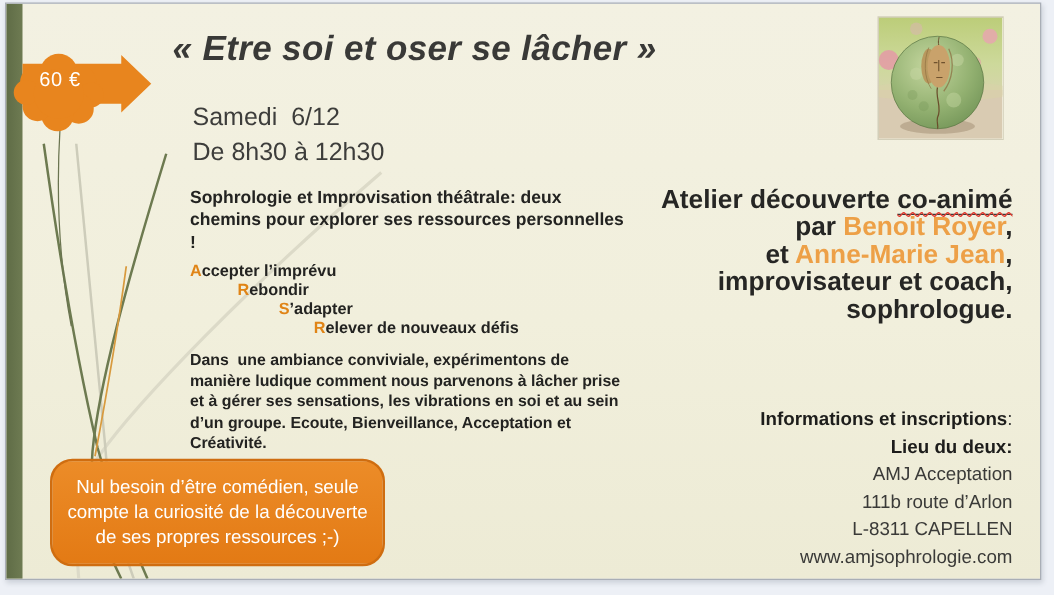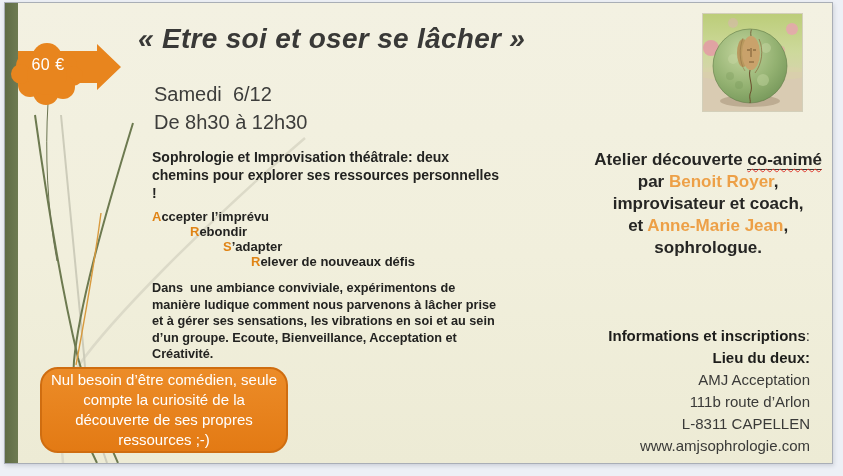--- a/index.html
+++ b/index.html
@@ -20,28 +20,28 @@
   .pre{white-space:pre-wrap;}
   .left-col{position:absolute;left:147px;top:146px;width:352px;z-index:3;color:#232321;}
   .lc-heading{font-size:14px;font-weight:bold;line-height:1.27;}
   .lc-list{margin-top:7px;font-size:13px;font-weight:bold;}
   .li{line-height:15px;}
   .li .init{color:#e08416;}
   .li.i1{margin-left:38px;}
   .li.i2{margin-left:71px;}
   .li.i3{margin-left:99px;}
   .lc-par{margin-top:11px;font-size:12.7px;font-weight:bold;line-height:16.5px;width:348px;}
-  .callout{position:absolute;left:35px;top:364px;width:248px;height:86px;z-index:6;
+  .callout{position:absolute;left:35px;top:364px;width:268px;height:86px;z-index:6;
     background:linear-gradient(180deg,#ec8c28,#e37a14);border:2px solid #cf6d10;border-radius:18px;
     display:flex;align-items:center;justify-content:center;text-align:center;
     color:#fff;font-size:15px;line-height:1.32;padding:2px 8px;box-sizing:border-box;}
   .photo{position:absolute;left:698px;top:11px;width:99px;height:97px;z-index:3;
     box-shadow:0 0 0 1px rgba(190,185,160,.6);}
-  .right-intro{position:absolute;top:146px;right:10px;z-index:3;text-align:center;
-    font-size:17px;font-weight:bold;color:#262624;line-height:22px;}
+  .right-intro{position:absolute;top:146px;right:22px;z-index:3;text-align:right;
+    font-size:21px;font-weight:bold;color:#262624;line-height:22px;}
   .orange{color:#eda047;}
   .ul-sp{border-bottom:1.5px solid #3a3a38;text-decoration:underline wavy #e03c31;
     text-underline-offset:3px;text-decoration-thickness:1px;}
   .contact{position:absolute;top:322px;right:22px;z-index:3;text-align:right;
     font-size:15px;color:#3a3a38;line-height:22px;}
   .contact .b{font-weight:bold;color:#1d1d1b;}
 </style>
 </head>
 <body>
 
@@ -131,22 +131,22 @@
       <path d="M44,36 h3 M50,36 h3" stroke="#6f522e" stroke-width="1"></path>
       <path d="M48,34 v9 M46,48 h5" stroke="#6f522e" stroke-width="0.9" fill="none"></path>
       <path d="M47,56 C45,64 51,72 47,80 C46,84 48,87 47,89" fill="none" stroke="#6b4e2c" stroke-width="1"></path>
       <path d="M48,22 C47,18 49,15 48,16" fill="none" stroke="#6b4e2c" stroke-width="0.8"></path>
     </svg>
   </div>
 
   <div class="right-intro">
     <div><span>Atelier découverte </span><span class="ul-sp">co-animé</span></div>
     <div><span>par </span><span class="orange">Benoit Royer</span><span>,</span></div>
+    <div><span>et </span><span class="orange">Anne-Marie Jean</span><span>,</span></div>
     <div>improvisateur et coach,</div>
-    <div><span>et </span><span class="orange">Anne-Marie Jean</span><span>,</span></div>
     <div>sophrologue.</div>
   </div>
 
   <div class="contact">
     <div><span class="b">Informations et inscriptions</span><span>:</span></div>
     <div class="b">Lieu du deux:</div>
     <div>AMJ Acceptation</div>
     <div>111b route d’Arlon</div>
     <div>L-8311 CAPELLEN</div>
     <div>www.amjsophrologie.com</div>

